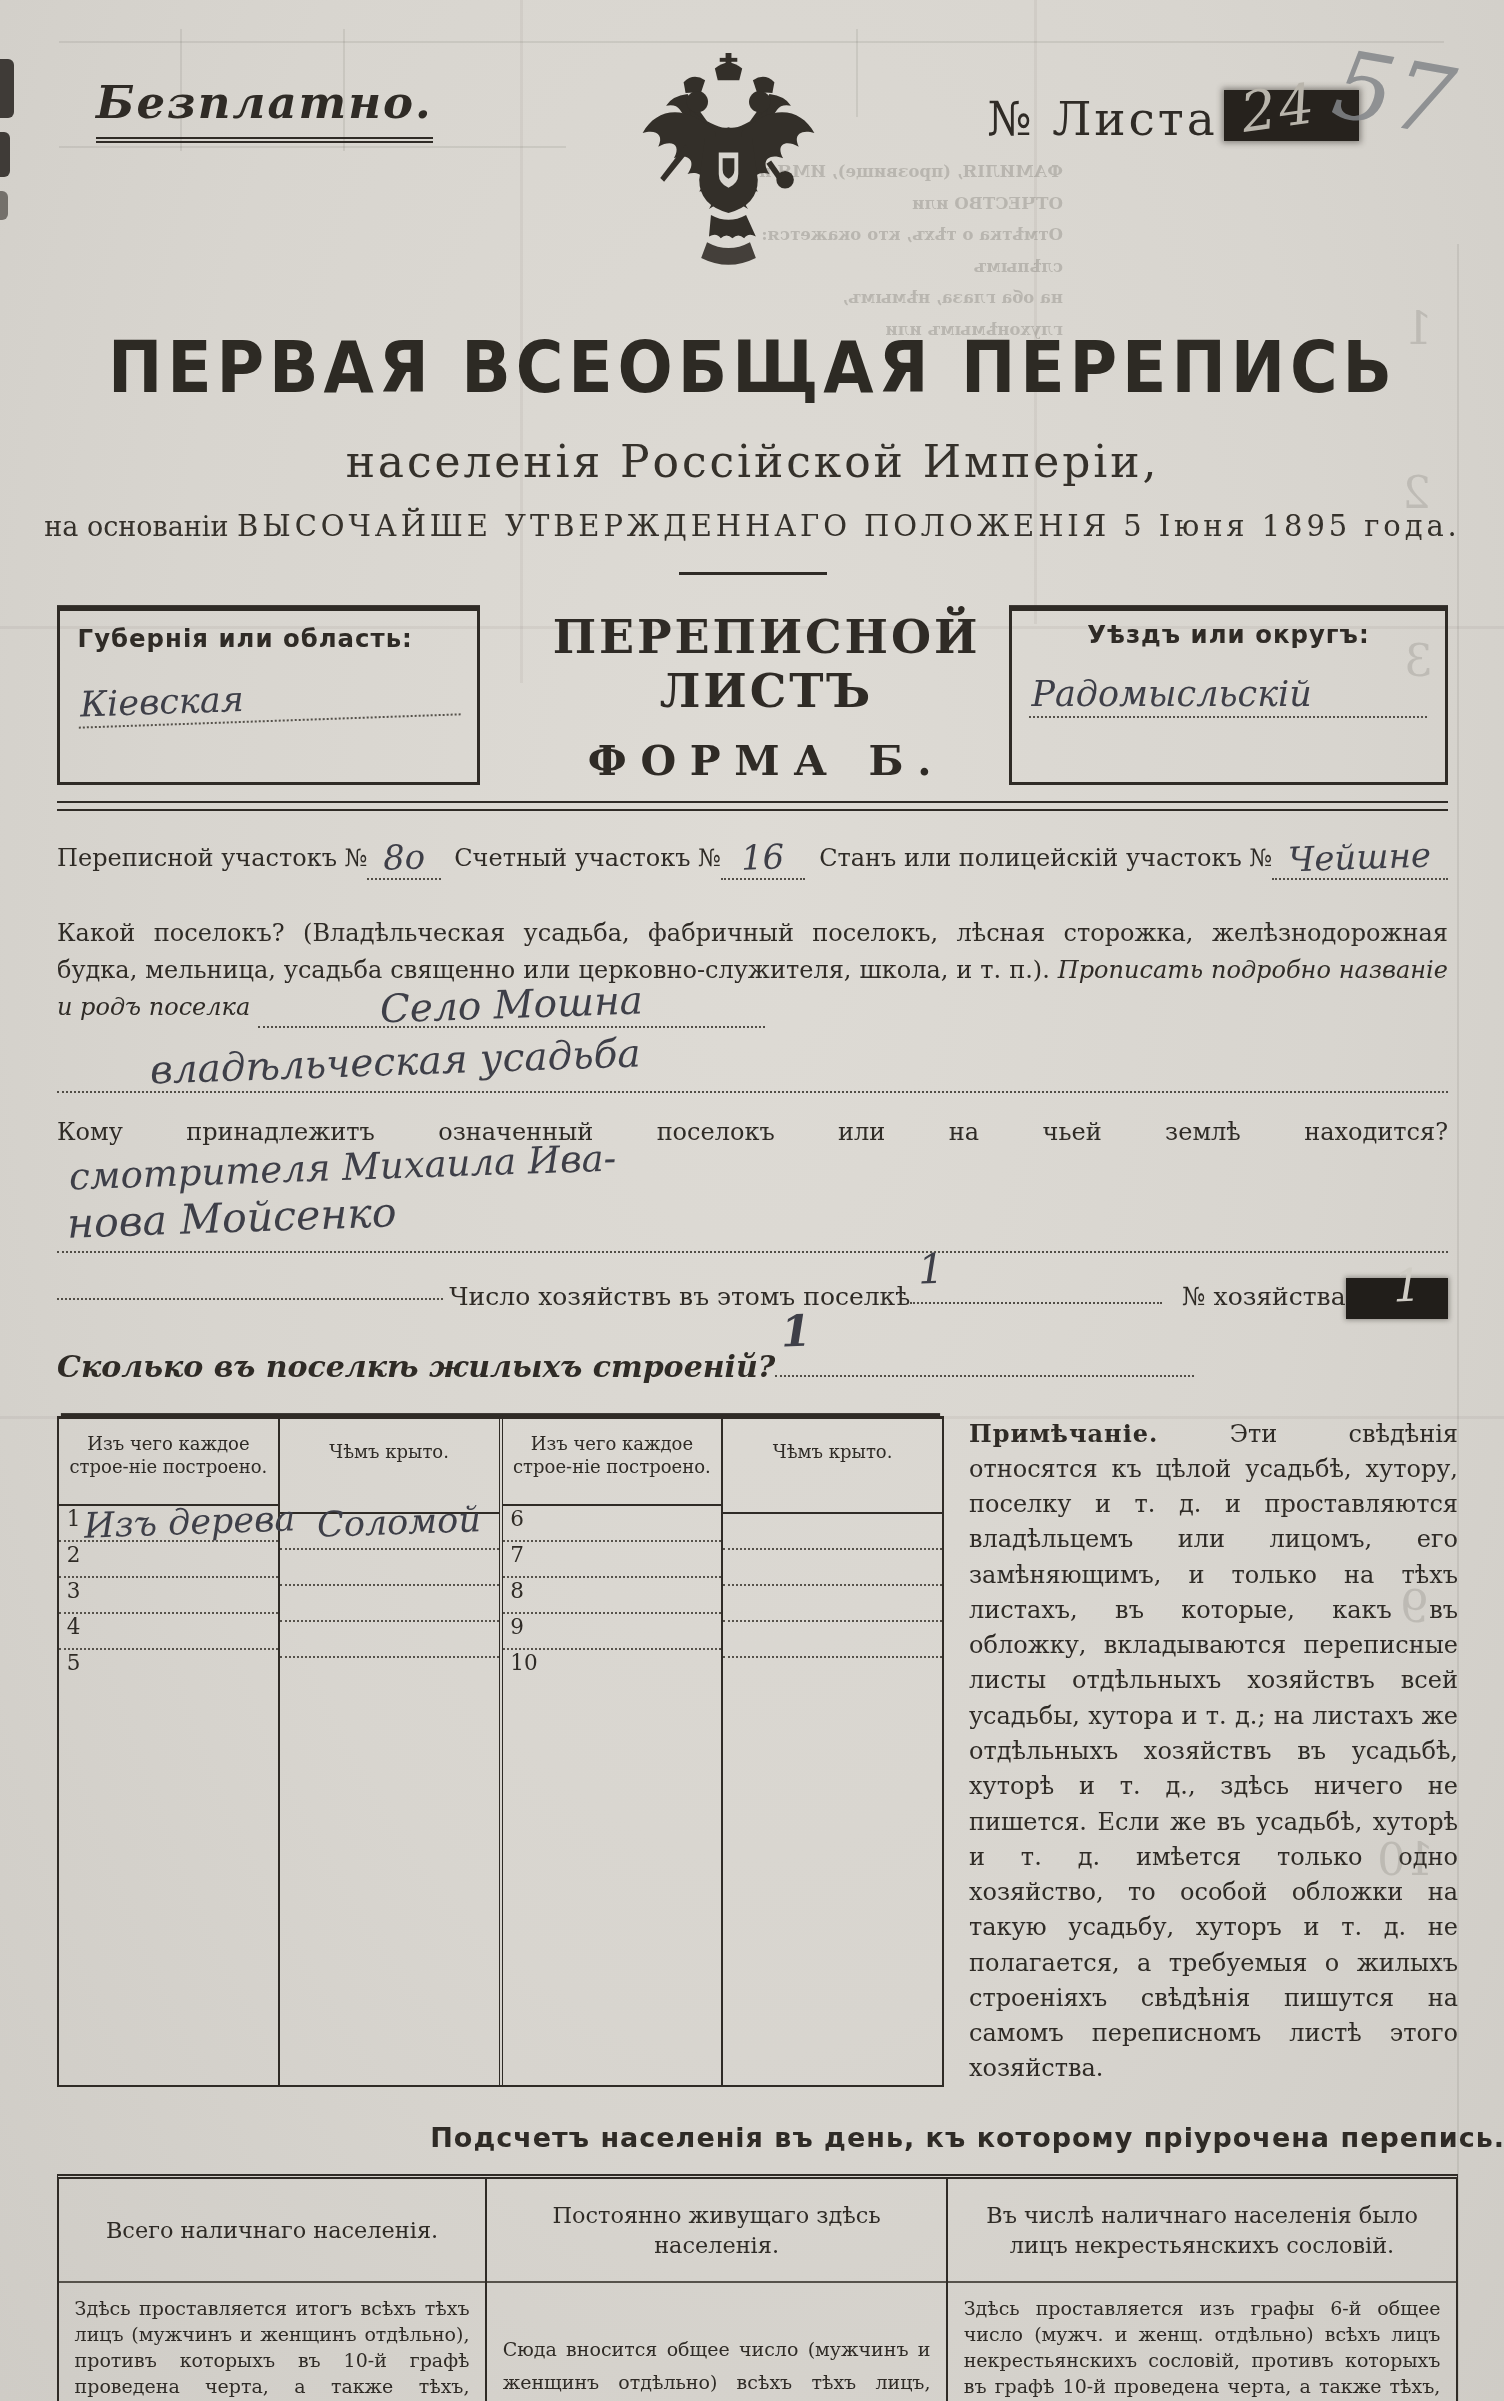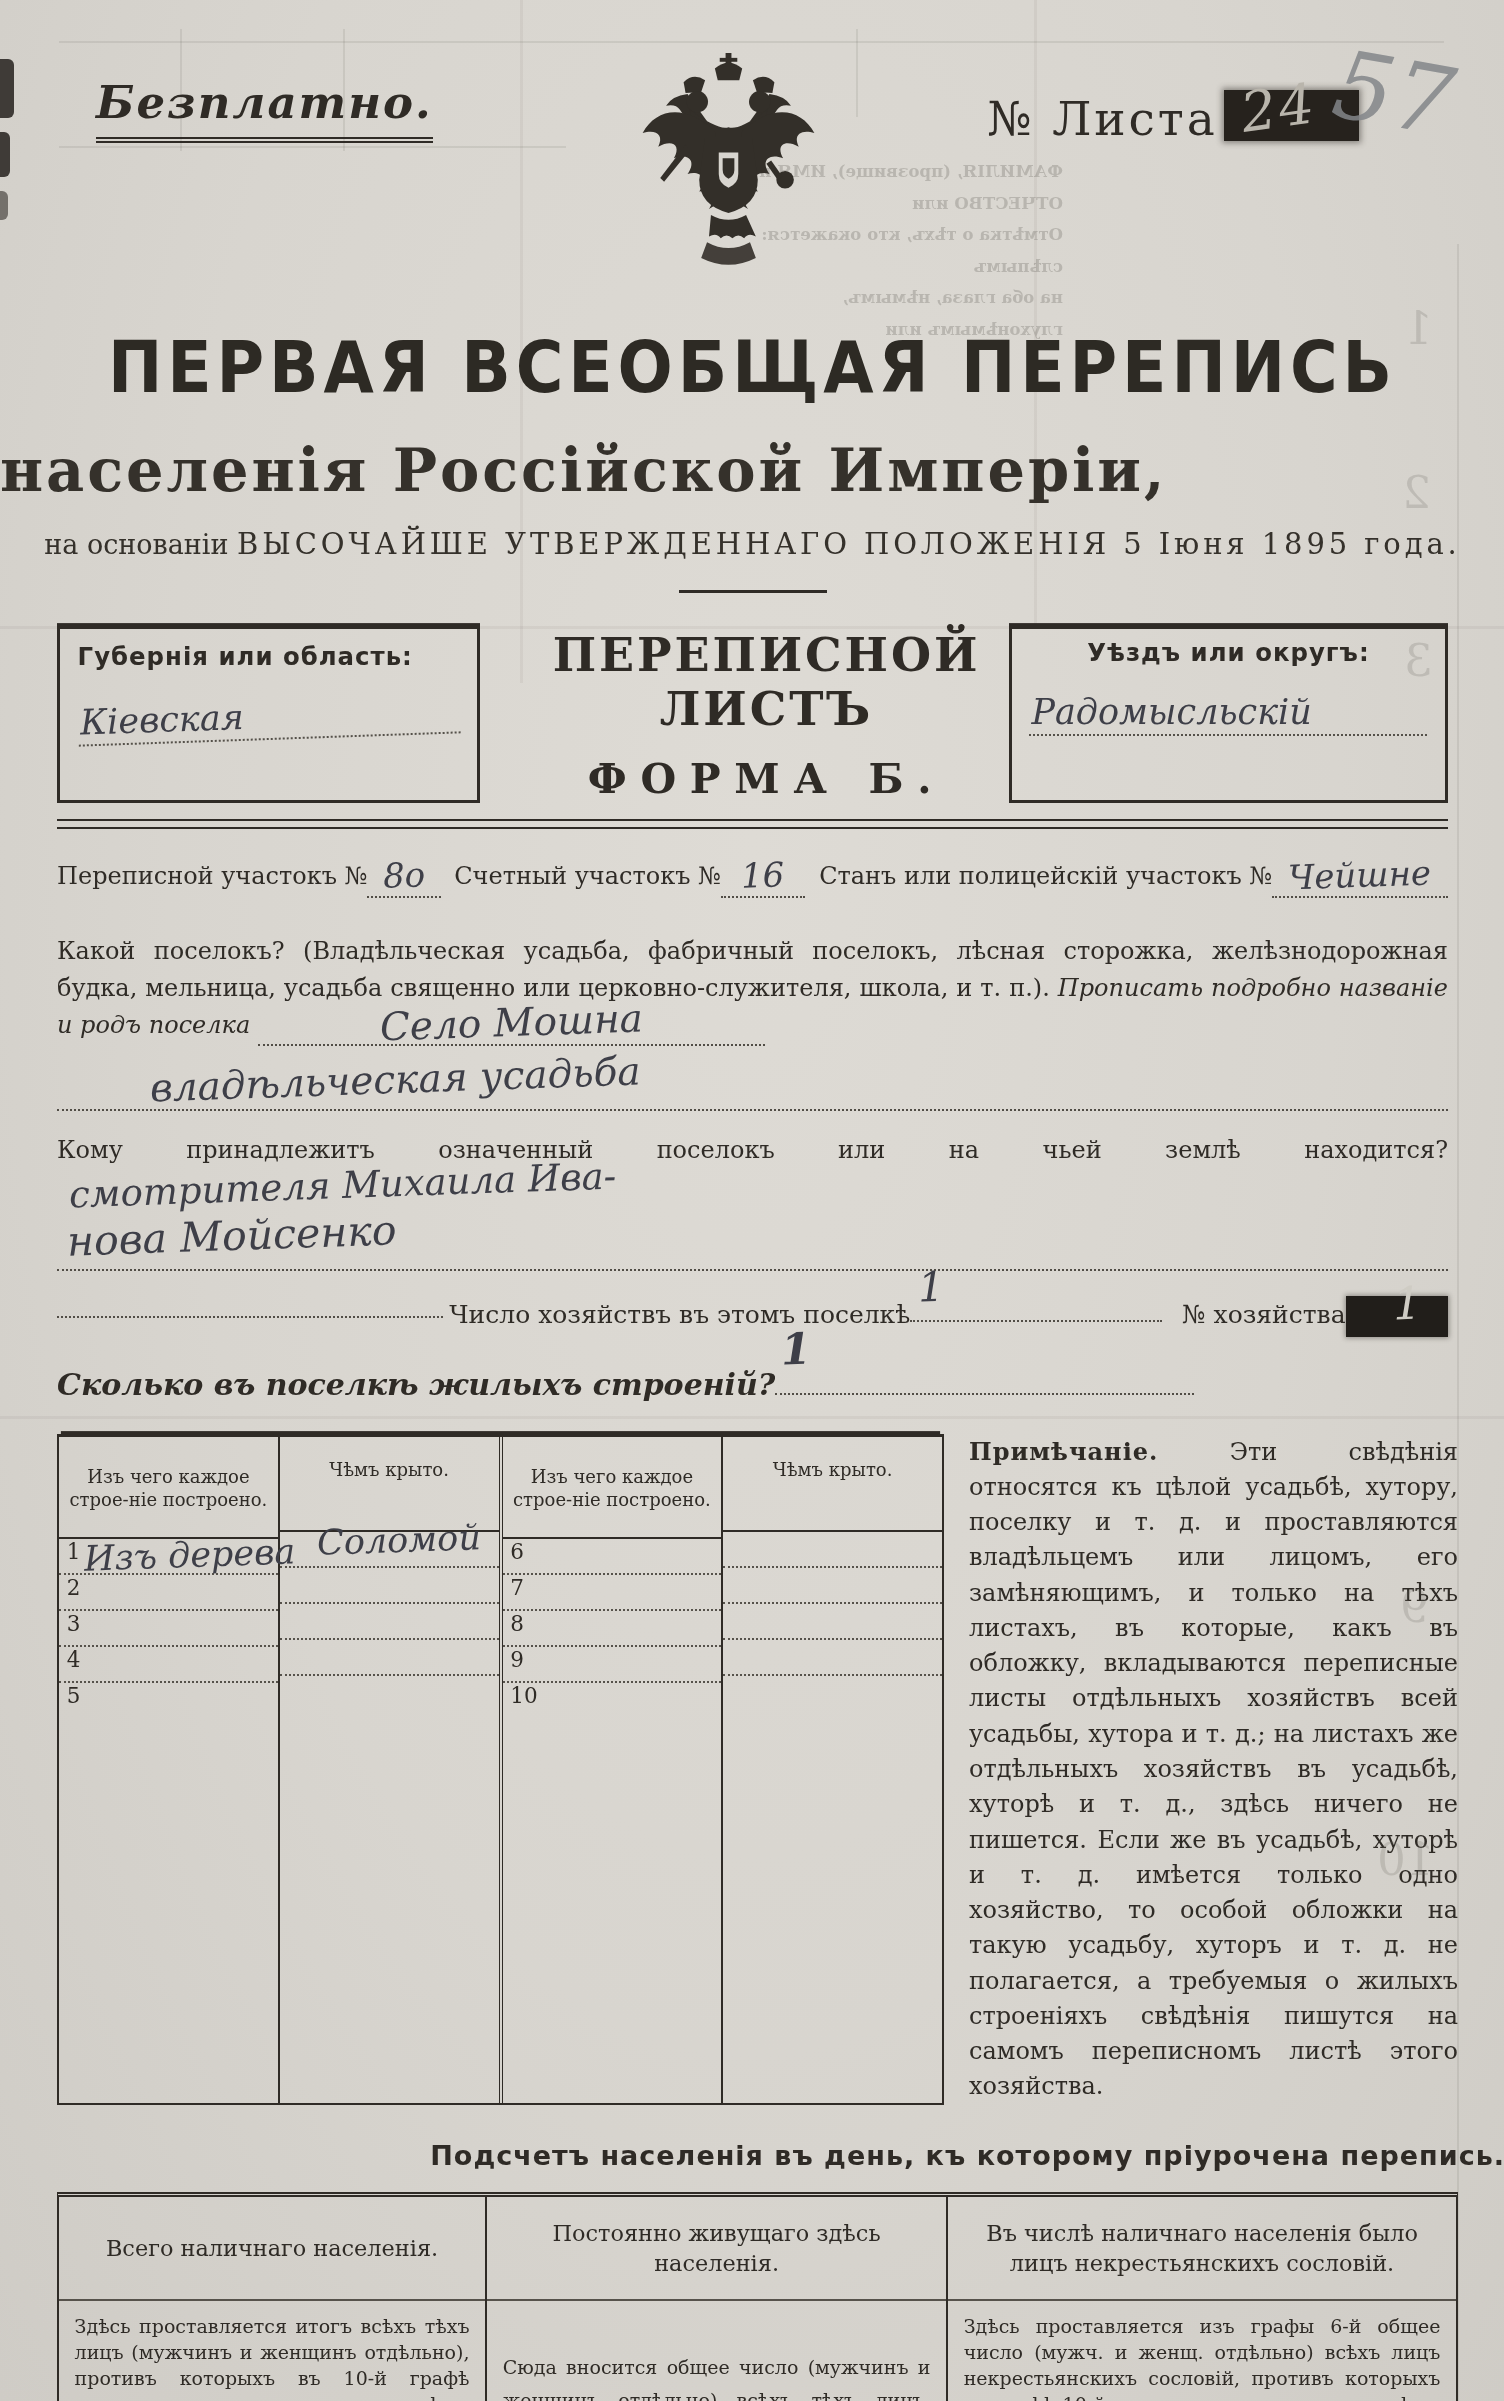--- a/index.html
+++ b/index.html
@@ -25,21 +25,21 @@
   .eagle{position:absolute;left:629px;top:51px;}
   .sheetno{position:absolute;left:987px;top:90px;font-size:47px;letter-spacing:2.9px;white-space:nowrap;}
   .smudge{display:inline-block;vertical-align:-5.9px;margin-left:5.9px;width:135px;height:51px;background:#26221d;
           box-shadow:0 0 5.9px 2px rgba(38,34,29,.45);position:relative;}
   .smudge .hand{position:absolute;left:17.6px;top:-13.7px;font-size:55px;color:#b9b5ac;transform:rotate(-8deg);}
   .pencil{position:absolute;left:1334px;top:39px;font-size:94px;color:#83868a;opacity:.85;
           transform:rotate(10deg);font-style:italic;font-weight:200;}
   
   .title1{margin:0 auto;text-align:center;font-family:"DejaVu Sans",sans-serif;font-weight:bold;
           font-size:65px;letter-spacing:4.9px;transform:scaleY(1.10);color:#2d2a24;white-space:nowrap;}
-  .title2{font-size:59px;letter-spacing:2.9px;margin-top:31px;color:#35312b;font-weight:bold;}
+  .title2{text-align:center;font-size:44px;letter-spacing:2.9px;margin-top:31px;color:#35312b;}
   .title3{text-align:center;font-size:27px;margin-top:21.5px;color:#35312b;}
   .title3 .caps{letter-spacing:3.9px;font-size:29px;}
   .short-rule{width:148px;height:0;border-top:3.9px solid #2f2b26;margin:29px auto 0 auto;}
   
   .form-head{display:flex;margin:33px 57px 0 57px;align-items:stretch;}
   .fh-box{border:3.9px solid #2f2b26;box-shadow:0 -2.9px 0 #2f2b26;position:relative;}
   .fh-left{width:382px;padding:13.7px 17.6px 9.8px 17.6px;}
   .fh-right{width:398px;padding:9.8px 17.6px 9.8px 17.6px;}
   .fh-center{flex:1;text-align:center;padding-top:2px;padding-left:44px;}
   .fh-label{font-family:"DejaVu Sans",sans-serif;font-weight:bold;font-size:24.4px;letter-spacing:1px;}
@@ -65,21 +65,21 @@
   .buildings-q{margin-top:25px;font-size:30px;font-style:italic;font-weight:bold;display:flex;align-items:baseline;}
   
   .bt-wrap{display:flex;margin:25px 47px 0 57px;}
   .btable{width:883px;border:2px solid #2f2b26;border-top:3.9px solid #2f2b26;box-shadow:0 -6.8px 0 -3.9px #2f2b26;
           display:flex;}
   .bt-half{flex:1;display:flex;flex-direction:column;}
   .bt-half + .bt-half{border-left:4.9px double #2f2b26;}
   .bt-cols{display:flex;flex:1;}
   .bt-col{flex:1;display:flex;flex-direction:column;}
   .bt-col + .bt-col{border-left:2px solid #2f2b26;}
-  .bt-head{height:72px;font-size:18px;text-align:center;padding-top:28px;border-bottom:2px solid #2f2b26;line-height:1.3;}
+  .bt-head{height:72px;font-size:18px;text-align:center;padding-top:13px;border-bottom:2px solid #2f2b26;line-height:1.3;}
   .bt-row{height:34px;border-bottom:2px dotted #56524b;font-size:21.5px;padding-left:7.8px;position:relative;}
   .bt-row:last-child{border-bottom:none;}
   .bt-row .hv{font-size:35px;position:absolute;top:5.9px;left:25px;white-space:nowrap;}
   .note{flex:1;padding-left:25px;font-size:24px;line-height:1.47;text-align:justify;}
   .note b{letter-spacing:1px;}
   
   .count-head{text-align:right;font-family:"DejaVu Sans",sans-serif;font-weight:bold;font-size:27px;
               letter-spacing:1px;margin-top:35px;}
   .ptable{margin:21.5px 47px 0 57px;border:2.9px solid #2f2b26;border-top:5.9px double #2f2b26;border-bottom:5.9px double #2f2b26;
           display:grid;grid-template-columns:30.5fr 33fr 36.5fr;}

